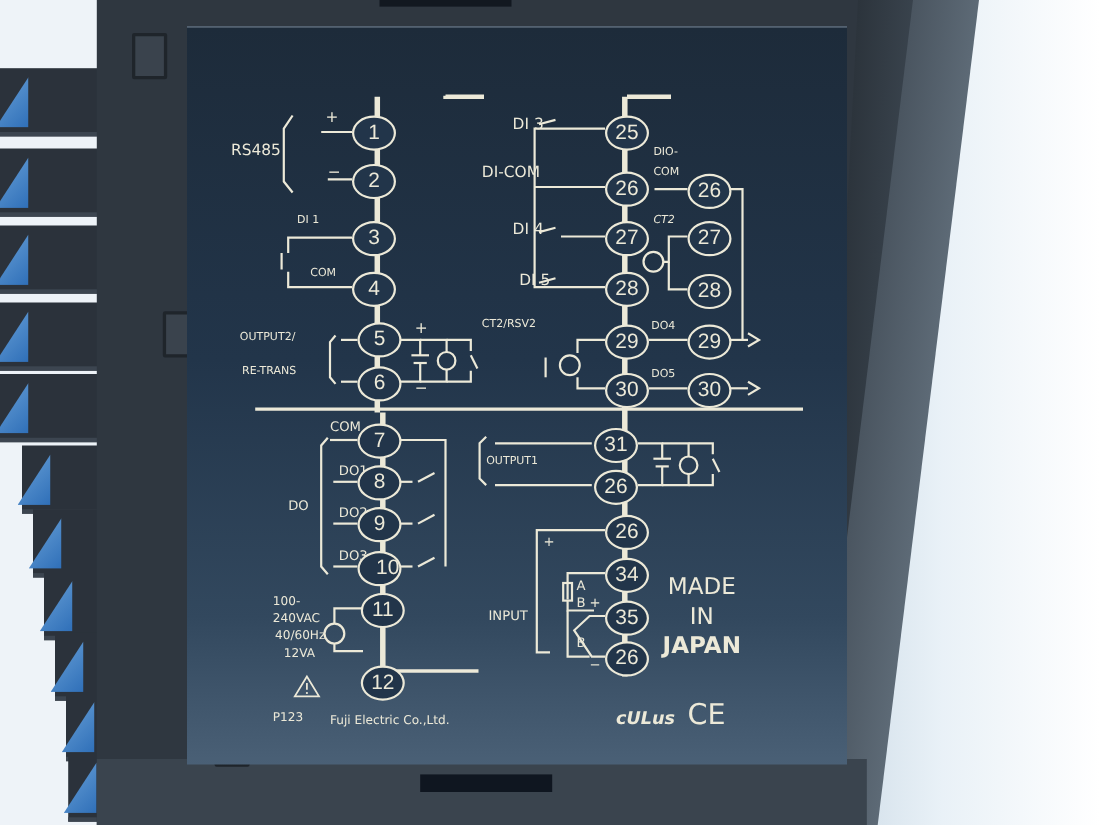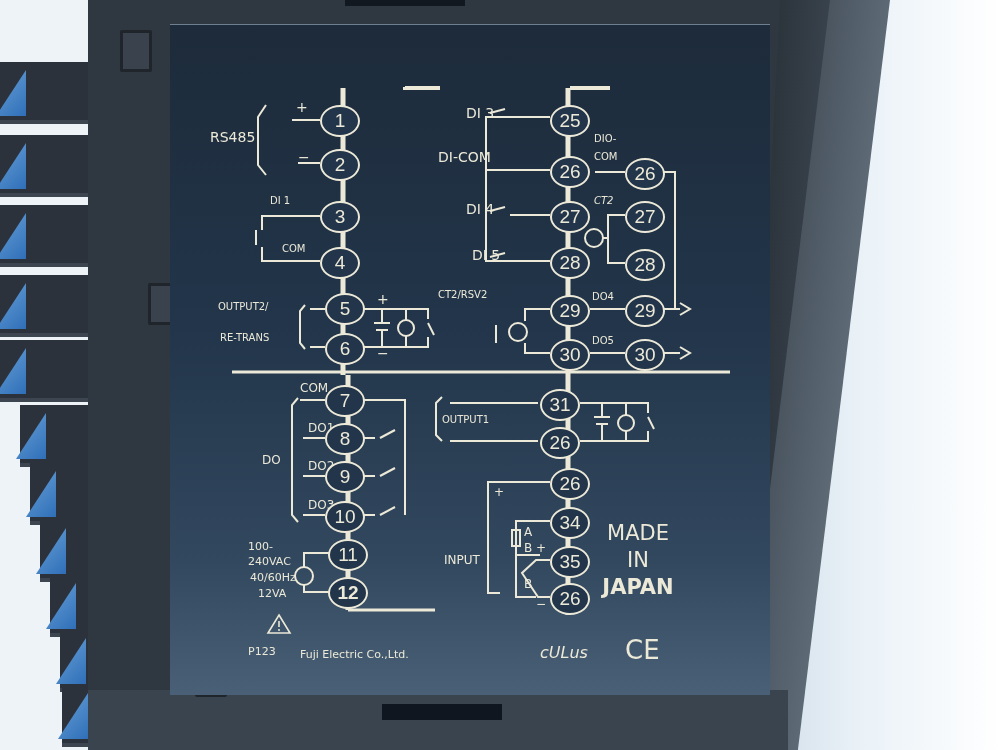--- a/index.html
+++ b/index.html
@@ -266,23 +266,23 @@
 
   <div class="term" style="left:150px;top:80px;">1</div>
   <div class="term" style="left:150px;top:124px;">2</div>
   <div class="term" style="left:150px;top:176px;">3</div>
   <div class="term" style="left:150px;top:222px;">4</div>
   <div class="term" style="left:155px;top:268px;">5</div>
   <div class="term" style="left:155px;top:308px;">6</div>
   <div class="term" style="left:155px;top:360px;">7</div>
   <div class="term" style="left:155px;top:398px;">8</div>
   <div class="term" style="left:155px;top:436px;">9</div>
-  <div class="term" style="left:155px;top:476px;">10</div>
+  <div class="term" style="left:155px;top:476px;text-align:right;">10</div>
   <div class="term" style="left:158px;top:514px;">11</div>
-  <div class="term" style="left:158px;top:552px;font-weight:bold;">12</div>
+  <div class="term" style="left:158px;top:580px;">12</div>
 
   <div class="lbl s14" style="left:296px;top:80px;">DI 3</div>
   <div class="lbl s14" style="left:268px;top:124px;">DI-COM</div>
   <div class="lbl s14" style="left:296px;top:176px;">DI 4</div>
   <div class="lbl s14" style="left:302px;top:222px;">DI 5</div>
   <div class="lbl s13" style="left:424px;top:108px;">DIO-</div>
   <div class="lbl s13" style="left:424px;top:126px;">COM</div>
   <div class="lbl s13" style="left:424px;top:170px;font-style:italic;">CT2</div>
   <div class="lbl s13" style="left:268px;top:264px;">CT2/RSV2</div>
   <div class="lbl s13" style="left:422px;top:266px;">DO4</div>
@@ -311,15 +311,15 @@
   <div class="term" style="left:370px;top:402px;">26</div>
   <div class="term" style="left:380px;top:443px;">26</div>
   <div class="term" style="left:380px;top:482px;">34</div>
   <div class="term" style="left:380px;top:521px;">35</div>
   <div class="term" style="left:380px;top:558px;">26</div>
 
   <div class="lbl big" style="left:428px;top:495px;width:80px;">MADE</div>
   <div class="lbl big" style="left:428px;top:522px;width:80px;">IN</div>
   <div class="lbl big" style="left:428px;top:549px;width:80px;font-weight:bold;">JAPAN</div>
 
-  <div class="lbl" style="left:370px;top:618px;font-size:16px;font-weight:normal;font-style:italic;">cULus</div>
+  <div class="lbl" style="left:390px;top:618px;font-size:16px;font-weight:bold;font-style:italic;">cULus</div>
   <div class="lbl" style="left:455px;top:610px;font-size:26px;">CE</div>
 </div>
 
 </body></html>

